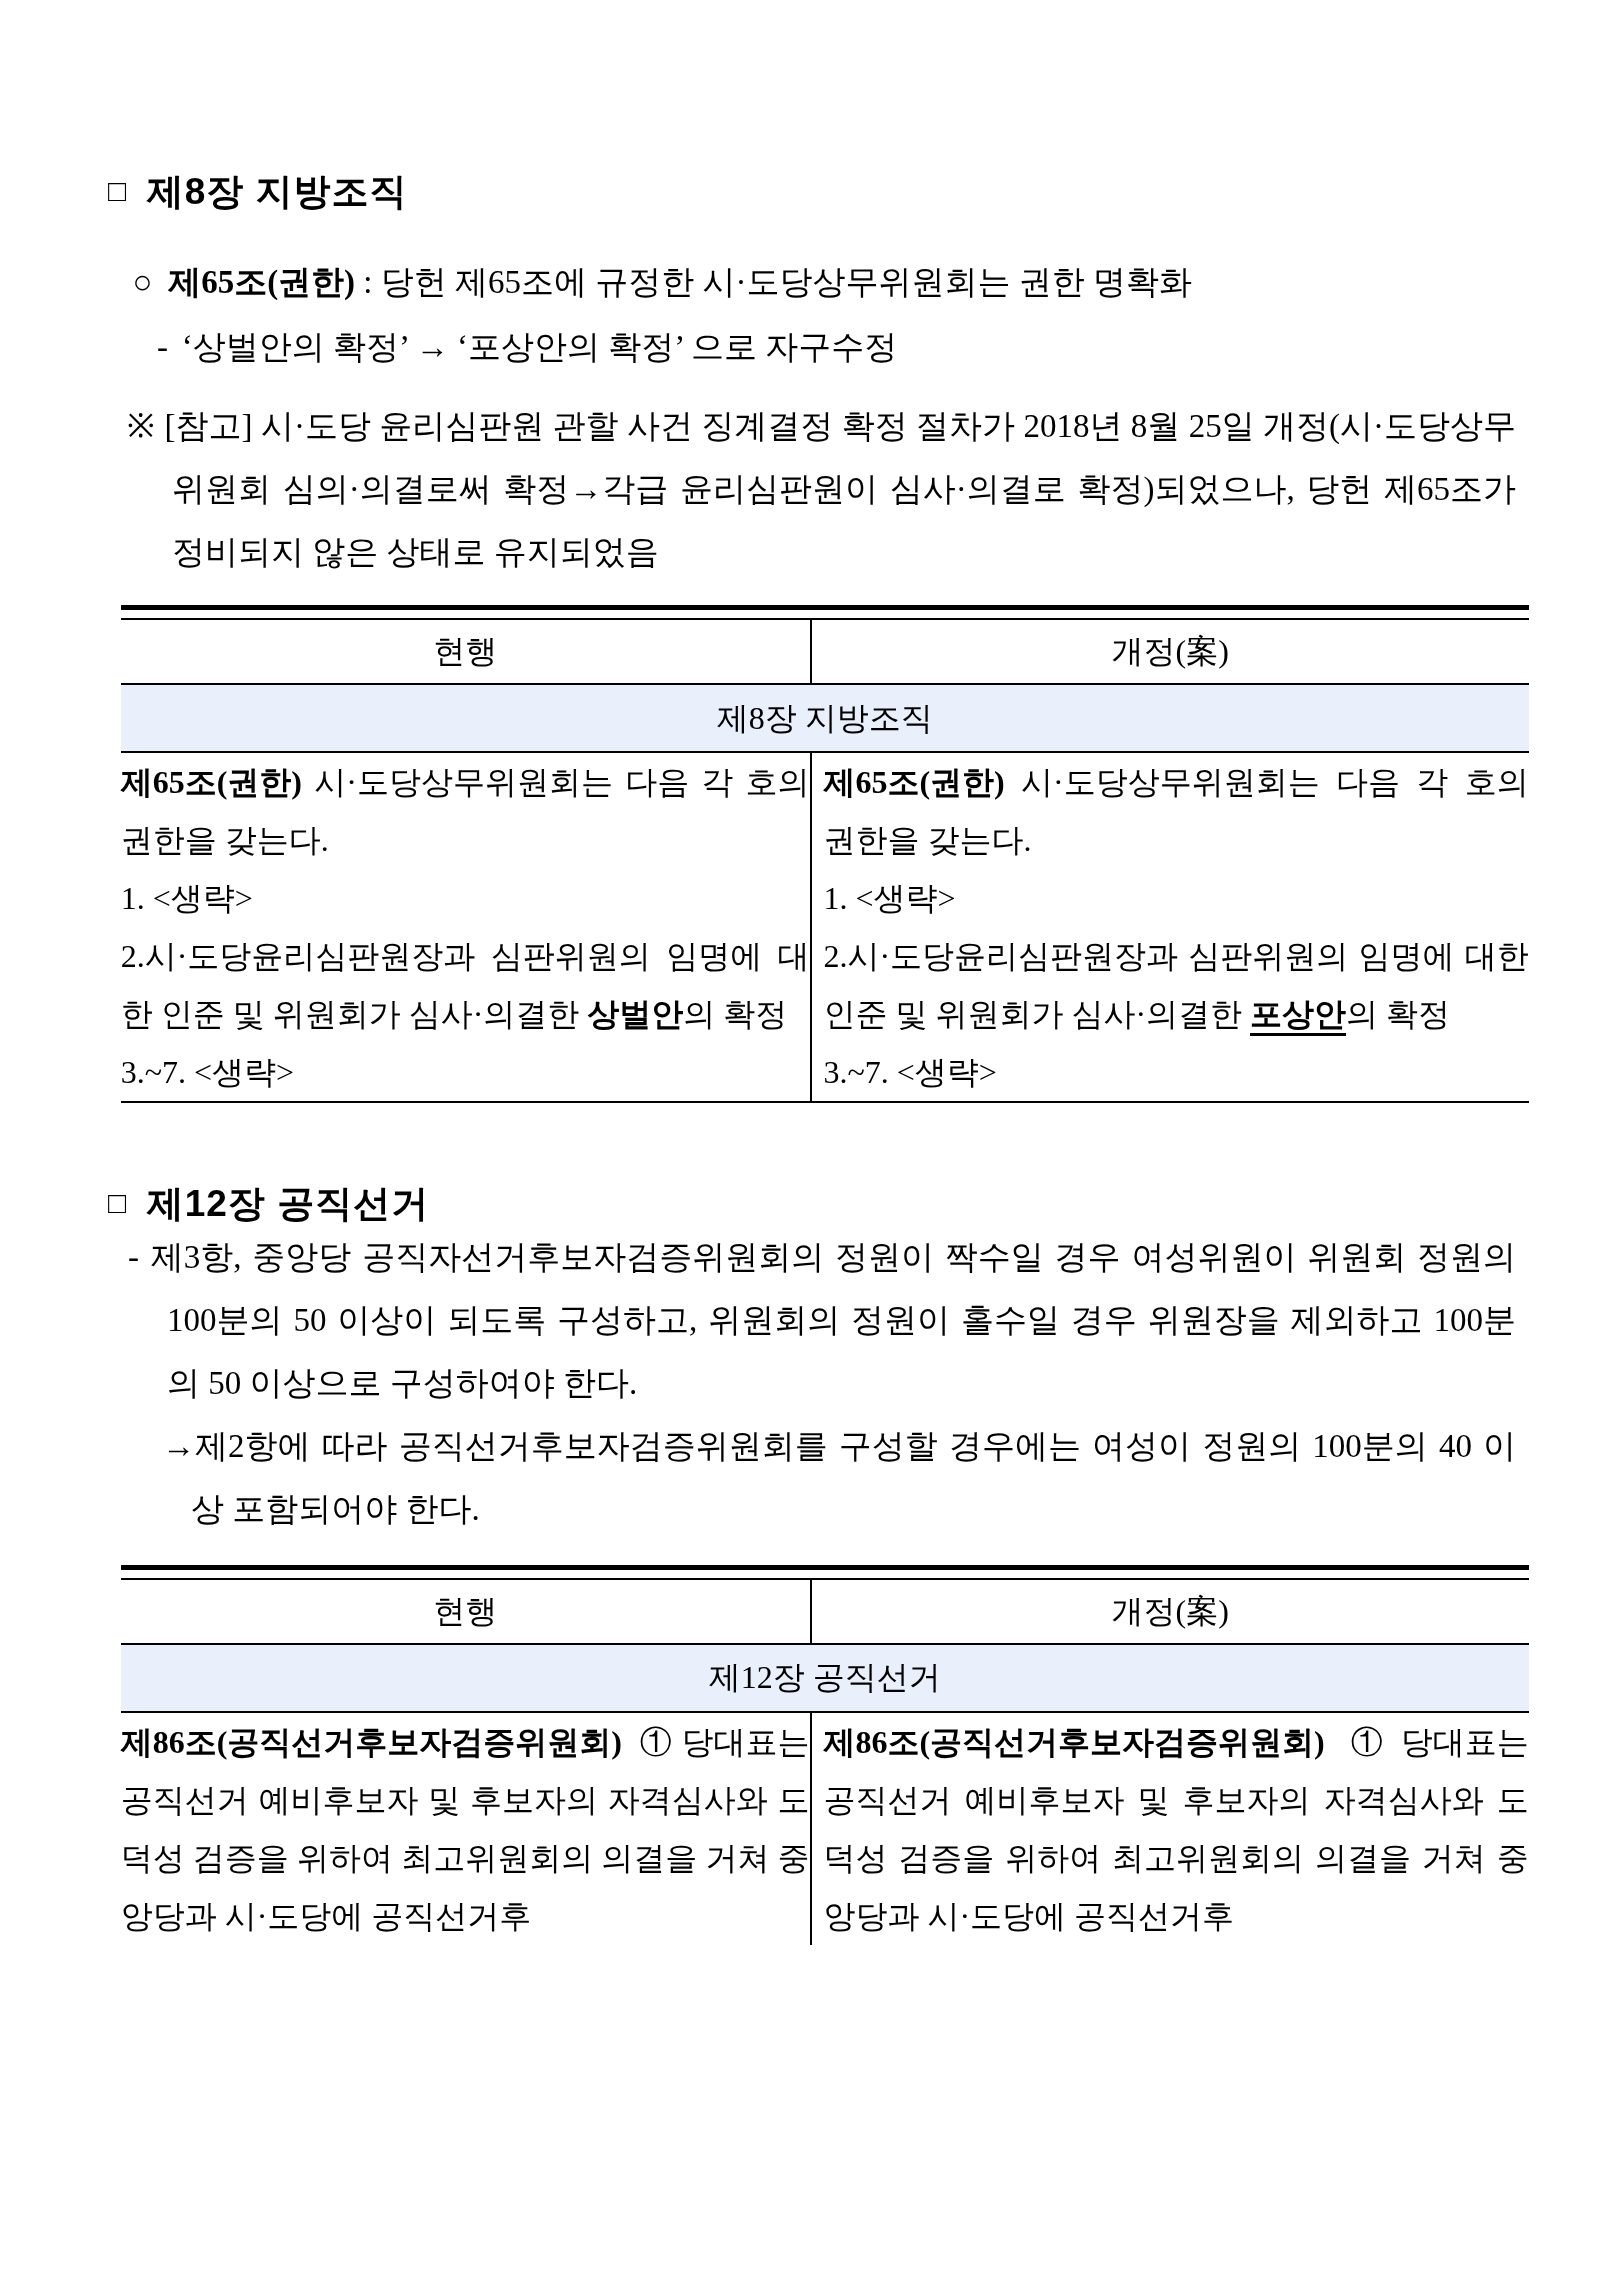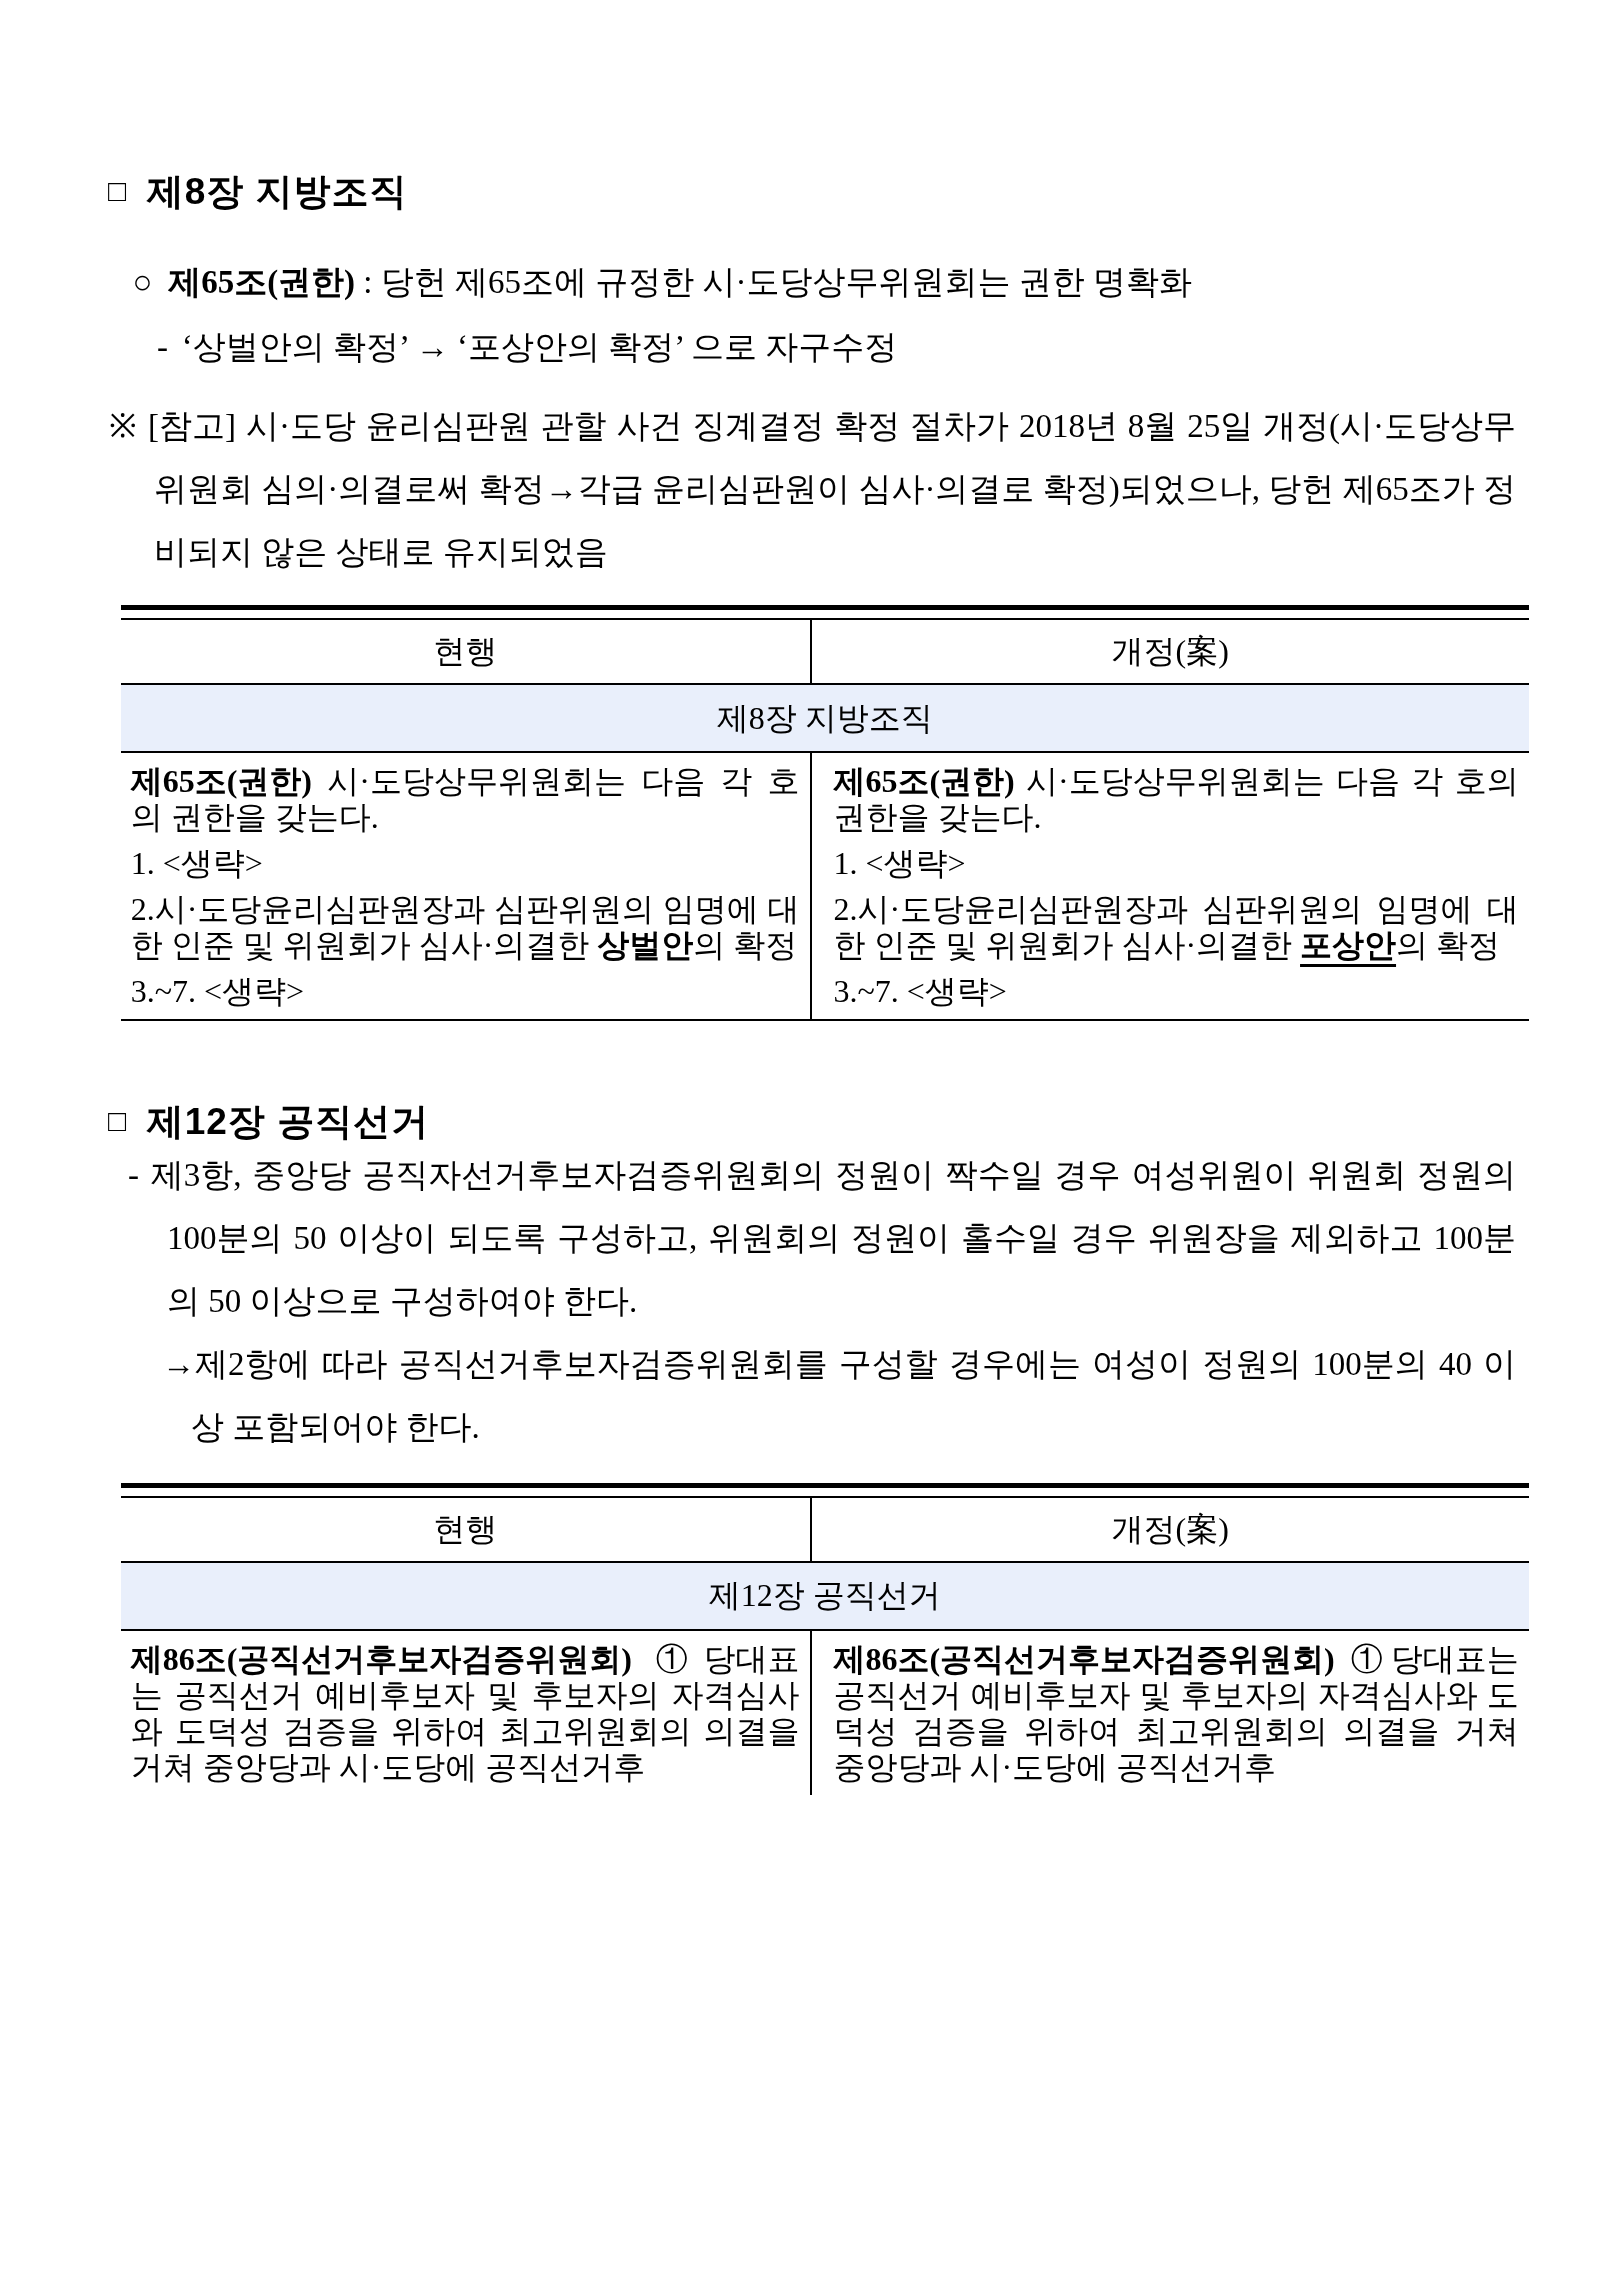--- a/index.html
+++ b/index.html
@@ -27,21 +27,21 @@
     align-items:center;
   }
   .sec-h .sq{font-size:30px;margin:-2.9px 19.6px 0 2px;}
   .sec-h2{margin-top:78px;}
   
   .p{margin:0;text-align:justify;}
   .item-line{margin-top:37px;margin-left:26.5px;}
   .item-line .circ{margin-right:15.7px;}
   .dash-line{margin-top:2px;margin-left:51px;}
   .dash-line .dash{margin-right:13.7px;}
-  .note{margin-top:15.7px;margin-left:3px;padding-left:45px;text-indent:-45px;}
+  .note{margin-top:15.7px;margin-left:21px;padding-left:45px;text-indent:-45px;}
   .note .refmark{margin-right:9.8px;}
   .hang-item{margin-top:35px;margin-left:26.5px;padding-left:59px;text-indent:-59px;}
   .hang-item .circ{margin-right:17.6px;}
   .hang-dash{margin-left:22px;padding-left:39px;text-indent:-39px;}
   .hang-dash .dash{margin-right:11.8px;}
   .hang-arrow{margin-left:56px;padding-left:29px;text-indent:-29px;}
   .b{font-weight:700;}
   .bu{font-weight:700;text-decoration:underline;text-decoration-thickness:2.9px;text-underline-offset:7.8px;}
   
   .tblwrap{
@@ -72,21 +72,21 @@
     height:66px;
     text-align:center;
     vertical-align:middle;
     border-bottom:2px solid #000000;
     background:#e9effb;
   }
   tr.bodyrow td{vertical-align:top;}
   td.vdiv{border-left:2px solid #000000;}
   td.cell{padding:11.8px 15.7px 15.7px 7.8px;}
   td.cell.rightc{padding-left:11.8px;}
-  td.cell p{margin:10px;text-align:justify;line-height:36px;font-size:32px;}
+  td.cell p{margin:0;text-align:justify;line-height:58px;font-size:32px;}
 </style>
 </head>
 <body>
 
 <div class="page">
 
   <div class="sec-h">
     <span class="sq">□</span>
     <span>제8장 지방조직</span>
   </div>

